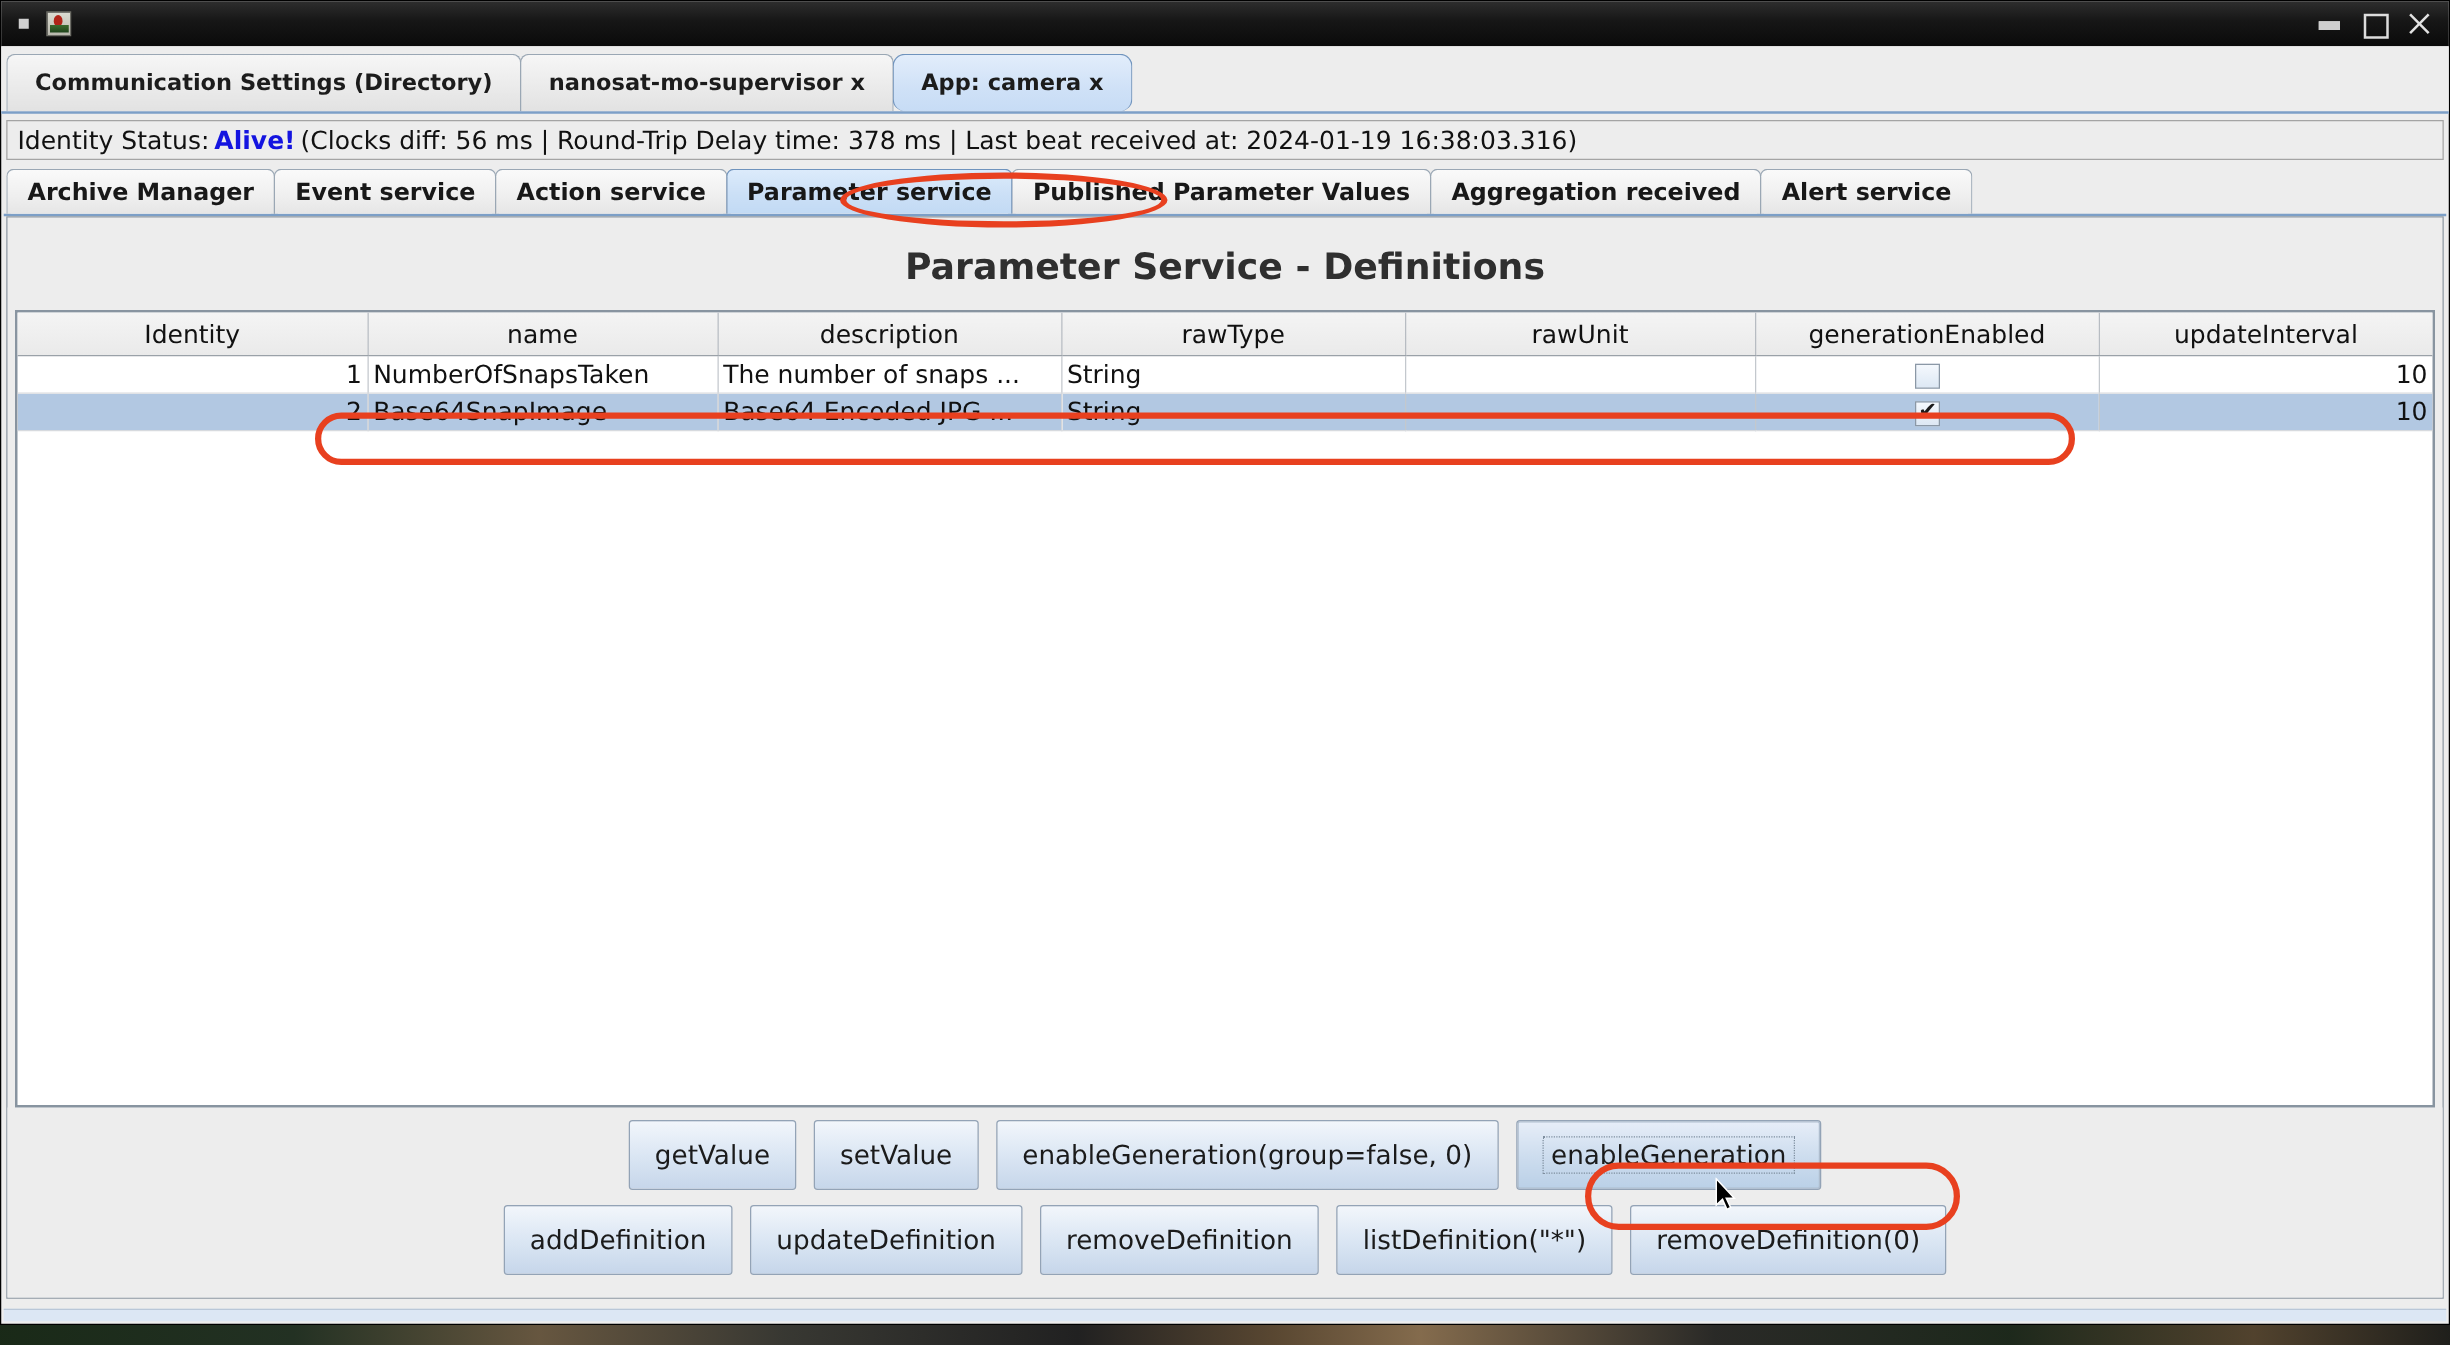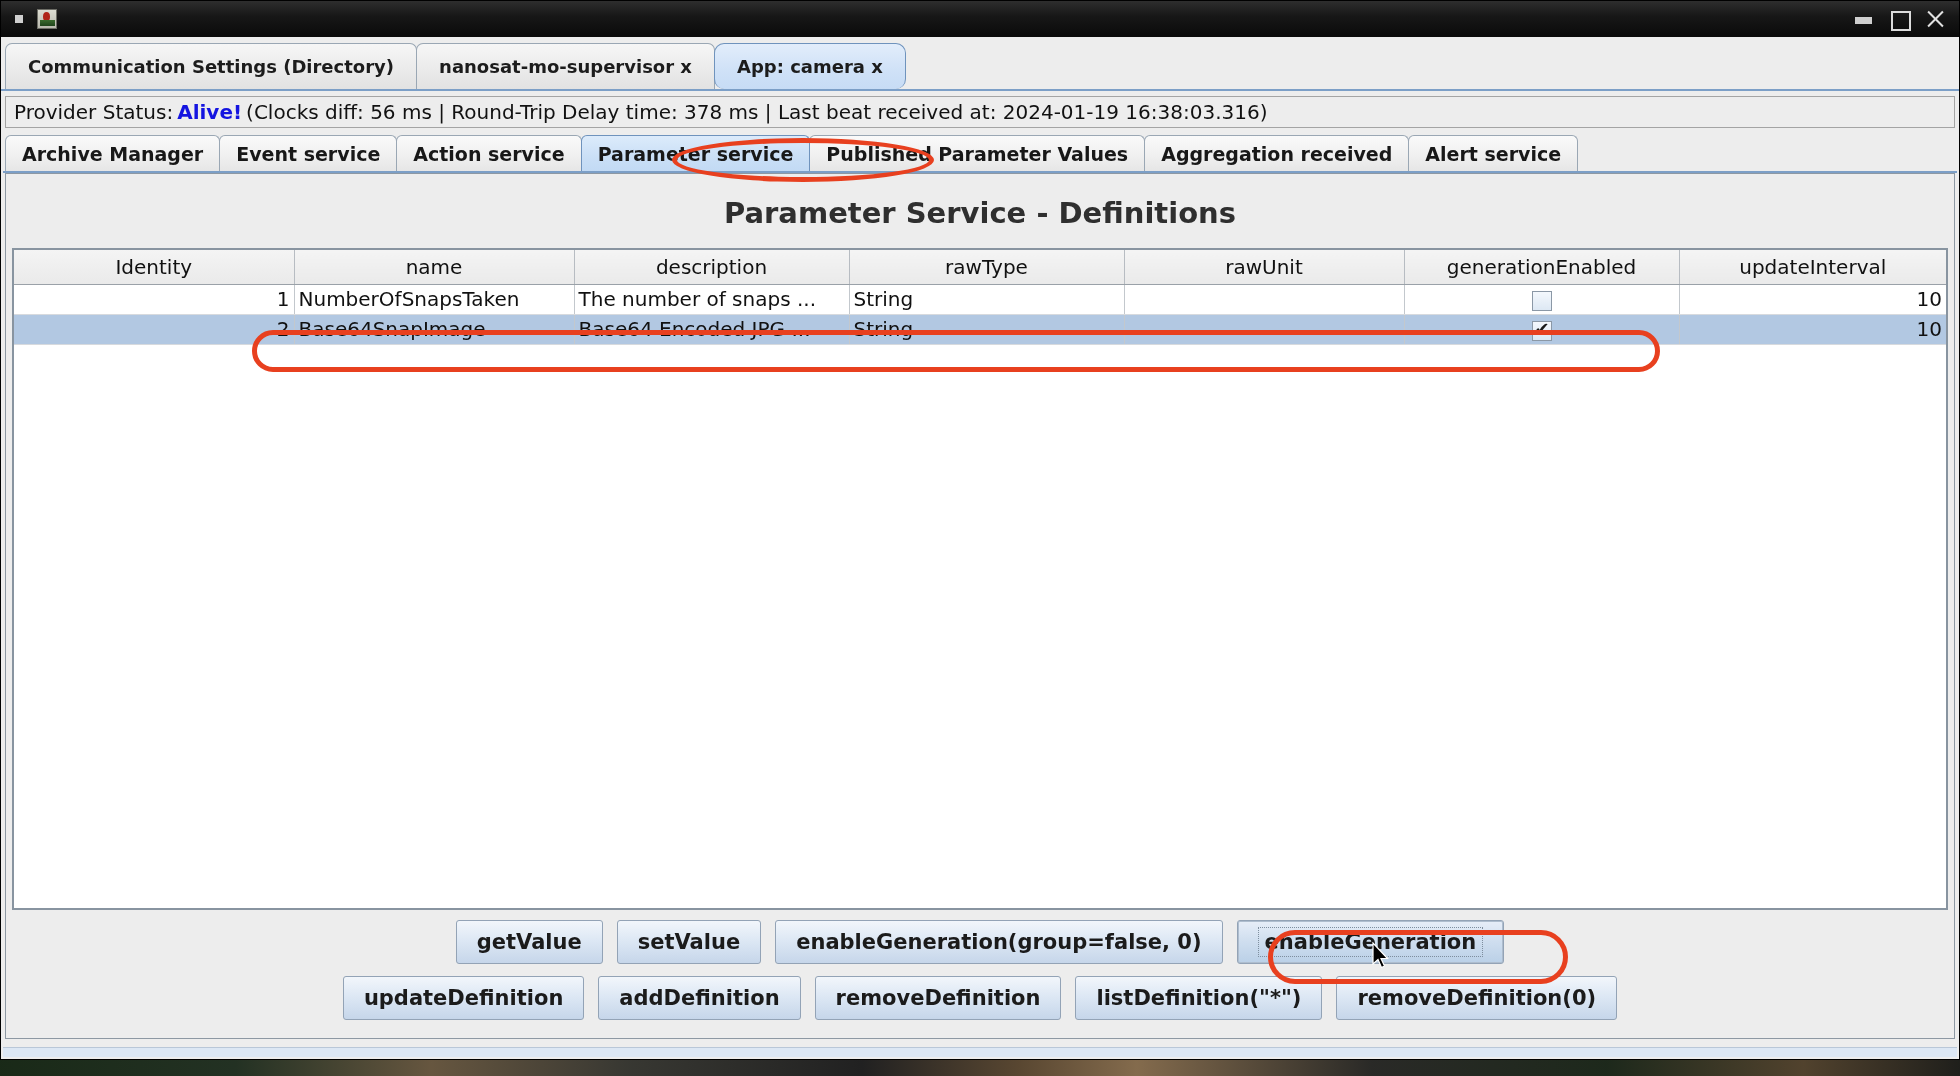--- a/index.html
+++ b/index.html
@@ -228,23 +228,23 @@
   #btn-area {
     padding: 10px 0 6px 0;
     background: #ededed;
   }
   .btn-row {
     display: flex; justify-content: center; align-items: center;
     gap: 14px;
     margin-bottom: 12px;
   }
   .jbtn {
-    height: 44px;
+    height: 56px;
     padding: 0 20px;
-    font-size: 21px; font-weight: bold;
+    font-size: 21px; font-weight: normal;
     color: #1b1b1b;
     background: linear-gradient(180deg,#f2f6fb 0%,#dce7f4 48%,#c6d6ea 100%);
     border: 1px solid #93a3b6;
     border-radius: 3px;
     display: flex; align-items: center; justify-content: center;
     white-space: nowrap;
     cursor: default;
   }
   .jbtn.focused {
     background: linear-gradient(180deg,#e7eef8 0%,#cfdeef 48%,#bad0e7 100%);
@@ -310,21 +310,21 @@
     </div>
     <div class="app-tab">
       <span>nanosat-mo-supervisor x</span>
     </div>
     <div class="app-tab active">
       <span>App: camera x</span>
     </div>
   </div>
 
   <div id="status-bar">
-    <span>Provider Status:</span>
+    <span>Identity Status:</span>
     <span class="alive">Alive!</span>
     <span>(Clocks diff: 56 ms | Round-Trip Delay time: 378 ms | Last beat received at: 2024-01-19 16:38:03.316)</span>
   </div>
 
   <div id="svc-tabs">
     <div class="svc-tab">
       <span>Archive Manager</span>
     </div>
     <div class="svc-tab">
       <span>Event service</span>
@@ -408,24 +408,24 @@
         </div>
         <div class="jbtn">
           <span>enableGeneration(group=false, 0)</span>
         </div>
         <div class="jbtn focused">
           <span class="focus-ring">enableGeneration</span>
         </div>
       </div>
       <div class="btn-row">
         <div class="jbtn">
+          <span>addDefinition</span>
+        </div>
+        <div class="jbtn">
           <span>updateDefinition</span>
-        </div>
-        <div class="jbtn">
-          <span>addDefinition</span>
         </div>
         <div class="jbtn">
           <span>removeDefinition</span>
         </div>
         <div class="jbtn">
           <span>listDefinition("*")</span>
         </div>
         <div class="jbtn">
           <span>removeDefinition(0)</span>
         </div>

